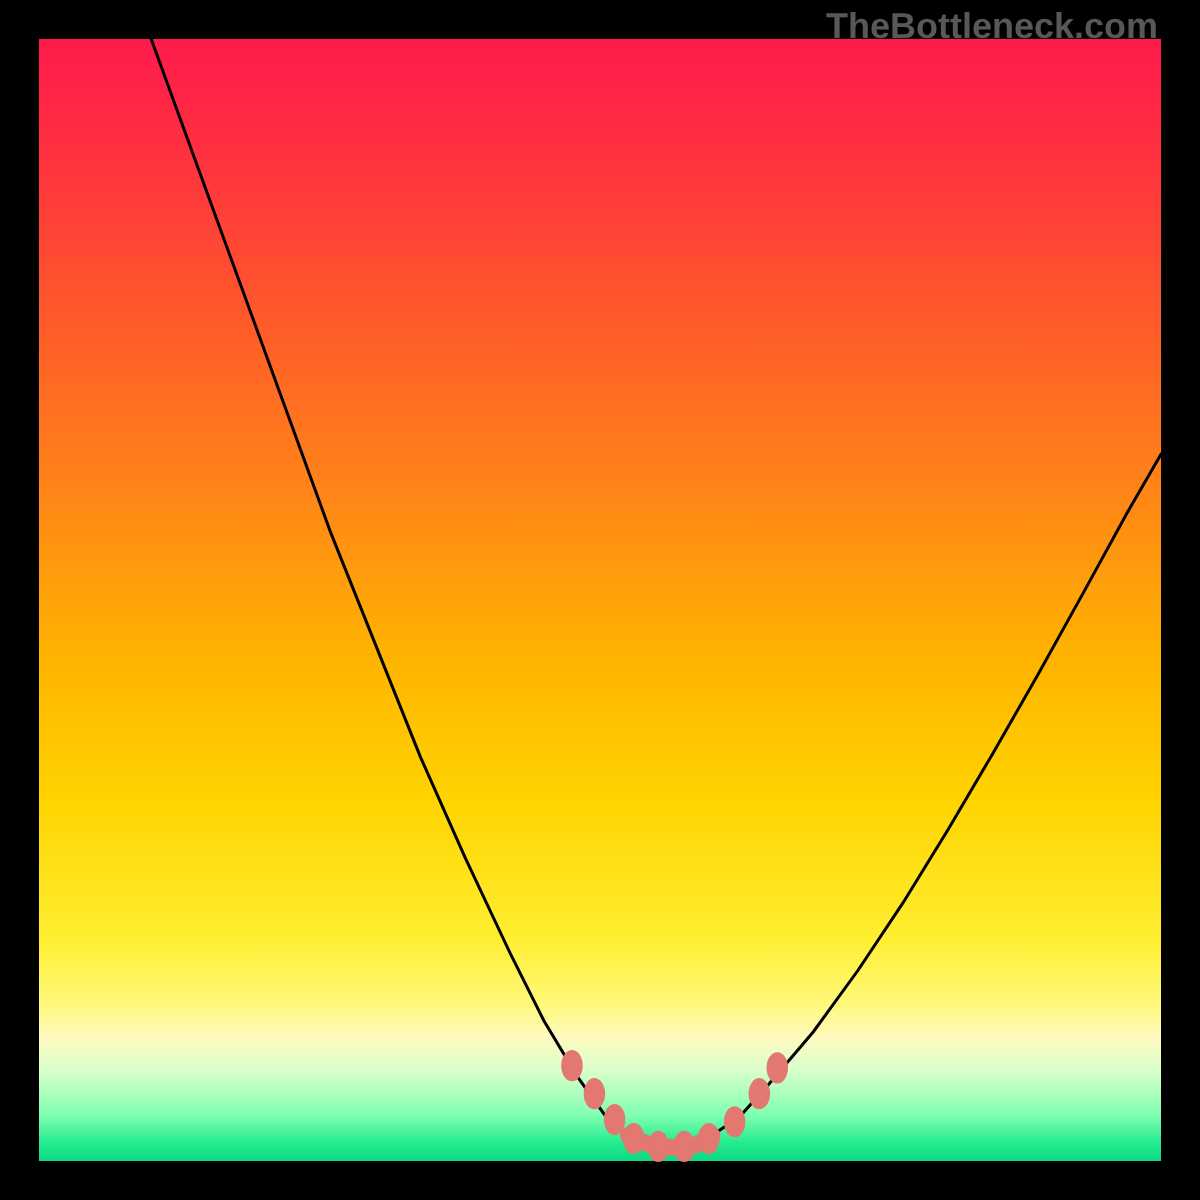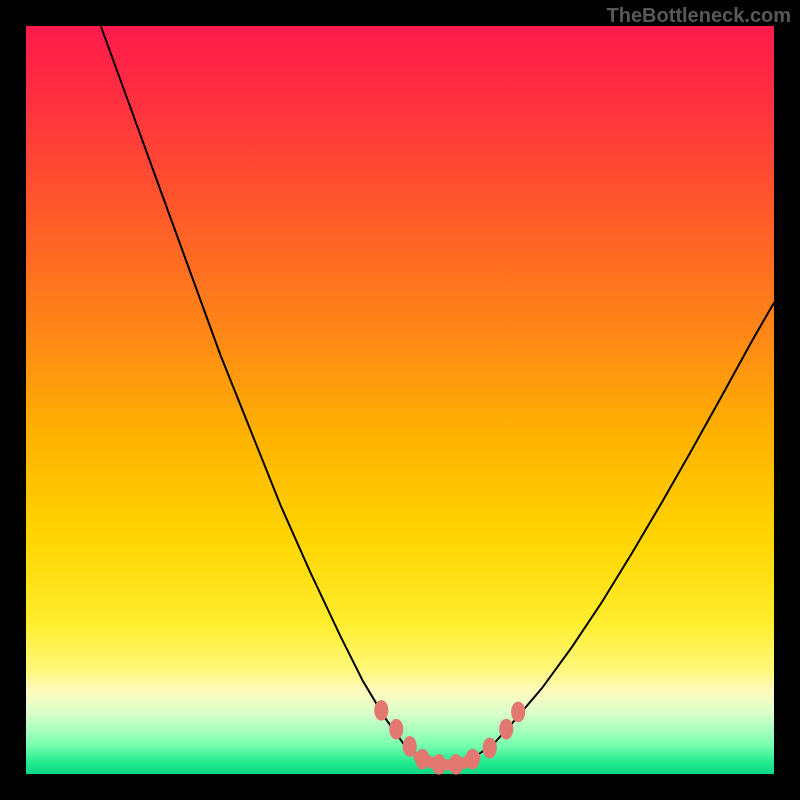--- a/index.html
+++ b/index.html
@@ -12,23 +12,23 @@
   }
   .frame {
     position: relative;
     width: 800px;
     height: 800px;
     background: #000;
   }
   .watermark {
     position: absolute;
     top: 4px;
-    right: 9px;
+    right: 28px;
     font-family: Arial, Helvetica, sans-serif;
-    font-size: 20px;
+    font-size: 24px;
     font-weight: bold;
     color: #585858;
     z-index: 20;
   }
   svg {
     display: block;
   }
 </style>
 </head>
 <body>

